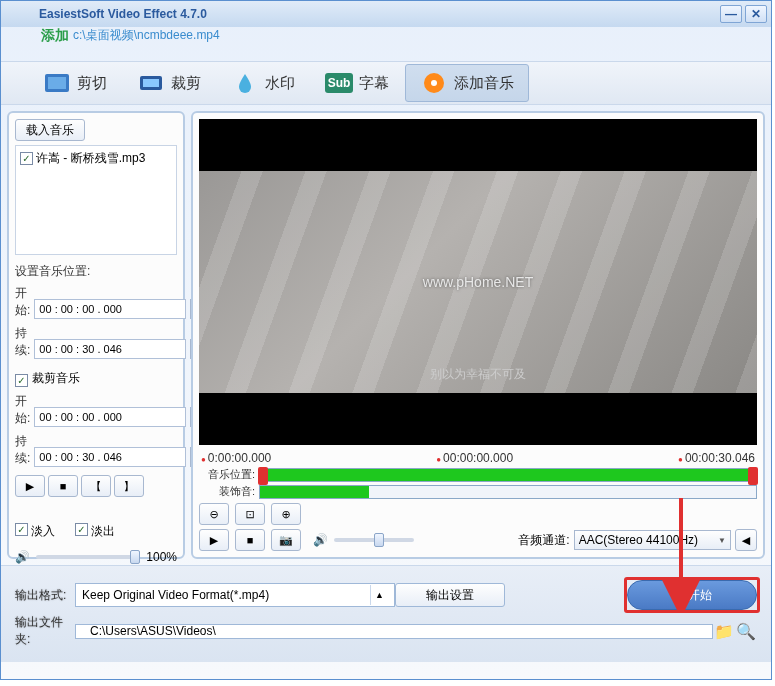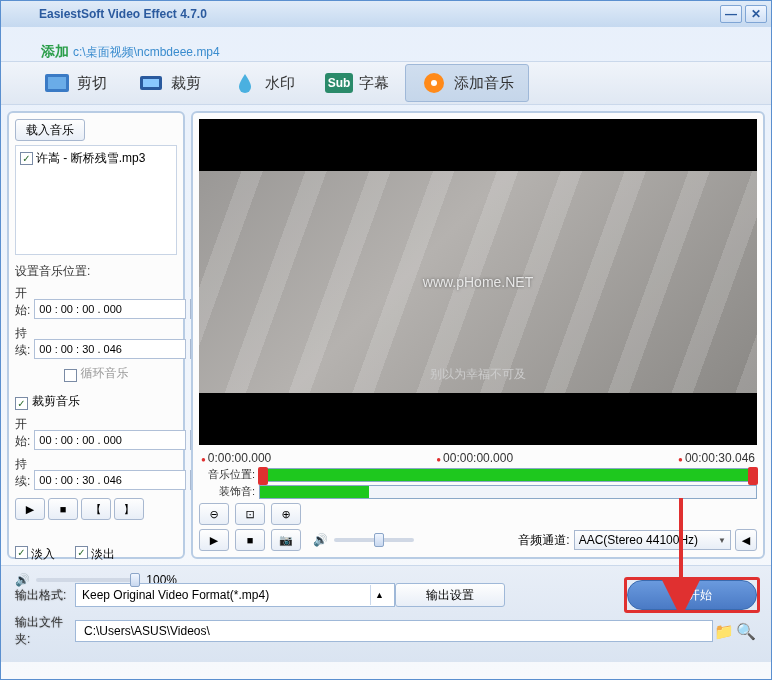--- a/index.html
+++ b/index.html
@@ -3,21 +3,21 @@
 <meta charset="utf-8">
 <style>
 *{box-sizing:border-box;margin:0;padding:0;font-family:"Microsoft YaHei",Arial,sans-serif;font-size:12px}
 body{background:#fff;width:775px;height:686px;overflow:hidden;position:relative}
 .window{width:772px;height:680px;border:1px solid #5a8fcf;background:linear-gradient(#e8f0fb,#f7f9fc);position:relative}
 .titlebar{height:26px;background:linear-gradient(#e0ebf8,#c5d9f0);display:flex;align-items:center;padding:0 4px}
 .titlebar .logo{width:30px;height:26px;position:relative}
 .titlebar .title{color:#2b5a9e;font-weight:bold;margin-left:4px;flex:1}
 .titlebar .winbtns{display:flex;gap:3px}
 .winbtn{width:22px;height:18px;border:1px solid #7fa5d5;background:linear-gradient(#f0f6ff,#d0e0f5);border-radius:2px;display:flex;align-items:center;justify-content:center;color:#2b5a9e;font-weight:bold;cursor:pointer}
-.subheader{height:34px;display:flex;align-items:flex-end;padding-left:40px;position:relative}
+.subheader{height:34px;display:flex;align-items:flex-start;padding-left:40px;position:relative}
 .subheader .addlabel{color:#2b9e4a;font-size:14px;font-weight:bold}
 .subheader .path{color:#3a8cce;margin-left:4px}
 .overlay-logo{position:absolute;left:2px;top:2px;z-index:10;width:200px;height:50px;pointer-events:none;opacity:0.85}
 .overlay-logo .globe{width:38px;height:38px;border-radius:50%;background:radial-gradient(circle at 30% 30%,#ffd84a,#ff9b1a);position:absolute;left:4px;top:10px}
 .overlay-logo .txt{position:absolute;left:46px;top:14px;color:#3a9de0;font-size:20px;font-weight:bold;text-shadow:1px 1px 0 #fff}
 .overlay-logo .url{position:absolute;left:80px;top:38px;color:#7ab8e8;font-size:11px}
 .tabs{height:44px;background:linear-gradient(#f0f4fa,#e0e8f3);display:flex;align-items:center;padding:3px 28px;gap:2px;border-top:1px solid #cad8eb;border-bottom:1px solid #cad8eb}
 .tab{height:38px;padding:0 14px;display:flex;align-items:center;gap:6px;border-radius:3px;cursor:pointer;color:#333}
 .tab.active{background:linear-gradient(#d0deef,#c5d6ea);border:1px solid #9fb8d8}
 .tab .ticon{width:28px;height:24px;display:flex;align-items:center;justify-content:center}
@@ -61,21 +61,21 @@
 .combo{height:20px;border:1px solid #a8b8d0;background:linear-gradient(#fefefe,#e8eef7);display:flex;align-items:center;padding:0 4px;gap:20px;cursor:pointer}
 .combo .arrow{font-size:8px;color:#555}
 .footer{padding:10px 14px;background:linear-gradient(#e8eef7,#dae4f1);border-top:1px solid #cad8eb}
 .footrow{display:flex;align-items:center;gap:0;margin:4px 0}
 .footrow .flbl{width:60px;color:#fff;text-shadow:0 0 2px rgba(0,0,0,0.3);color:#333}
 .bigcombo{flex:0 0 320px;height:24px;border:1px solid #9fb8d8;background:#fff;display:flex;align-items:center;padding:0 6px}
 .bigcombo .arrow{margin-left:auto;width:18px;height:20px;border-left:1px solid #cad8eb;display:flex;align-items:center;justify-content:center;font-size:9px}
 .settingsbtn{width:110px;height:24px;border:1px solid #9fb8d8;background:linear-gradient(#fefefe,#e8eef7);border-radius:3px;display:flex;align-items:center;justify-content:center;cursor:pointer}
 .startbtn{width:130px;height:30px;border:1px solid #3a6aae;background:linear-gradient(#6a9ade,#4a7ac5);border-radius:15px;display:flex;align-items:center;justify-content:center;gap:6px;color:#fff;font-size:15px;cursor:pointer;position:relative}
 .startbtn::before{content:"";position:absolute;inset:-4px;border:3px solid #e03030;border-radius:3px}
-.pathinput{flex:1;height:22px;border:1px solid #9fb8d8;background:#fff;padding:0 8px}
+.pathinput{flex:1;height:15px;border:1px solid #9fb8d8;background:#fff;padding:0 14px}
 .iconbtn{width:22px;height:22px;display:flex;align-items:center;justify-content:center;color:#3a9de0;cursor:pointer;font-size:16px}
 .red-arrow{position:absolute;right:70px;top:492px;pointer-events:none;z-index:20}
 </style>
 </head>
 <body>
 
 <div class="window">
 
   <div class="titlebar">
     <div class="logo"></div>
@@ -156,24 +156,20 @@
             <span>▼</span>
           </div>
       </div>
       <div class="row">
         <span class="lbl">持续:</span>
         <input class="timeinput" value="00 : 00 : 30 . 046" style="">
         <div class="spinbtn">
             <span>▲</span>
             <span>▼</span>
           </div>
-      </div>
-      <div class="row" style="justify-content:center;gap:4px">
-        <span class="chk" style="background:#fff"></span>
-        <span style="color:#999">循环音乐</span>
       </div>
       <div class="row" style="margin-top:6px">
         <span class="chk">✓</span>
         <span>裁剪音乐</span>
       </div>
       <div class="row">
         <span class="lbl">开始:</span>
         <input class="timeinput" value="00 : 00 : 00 . 000" style="">
         <div class="spinbtn">
             <span>▲</span>

